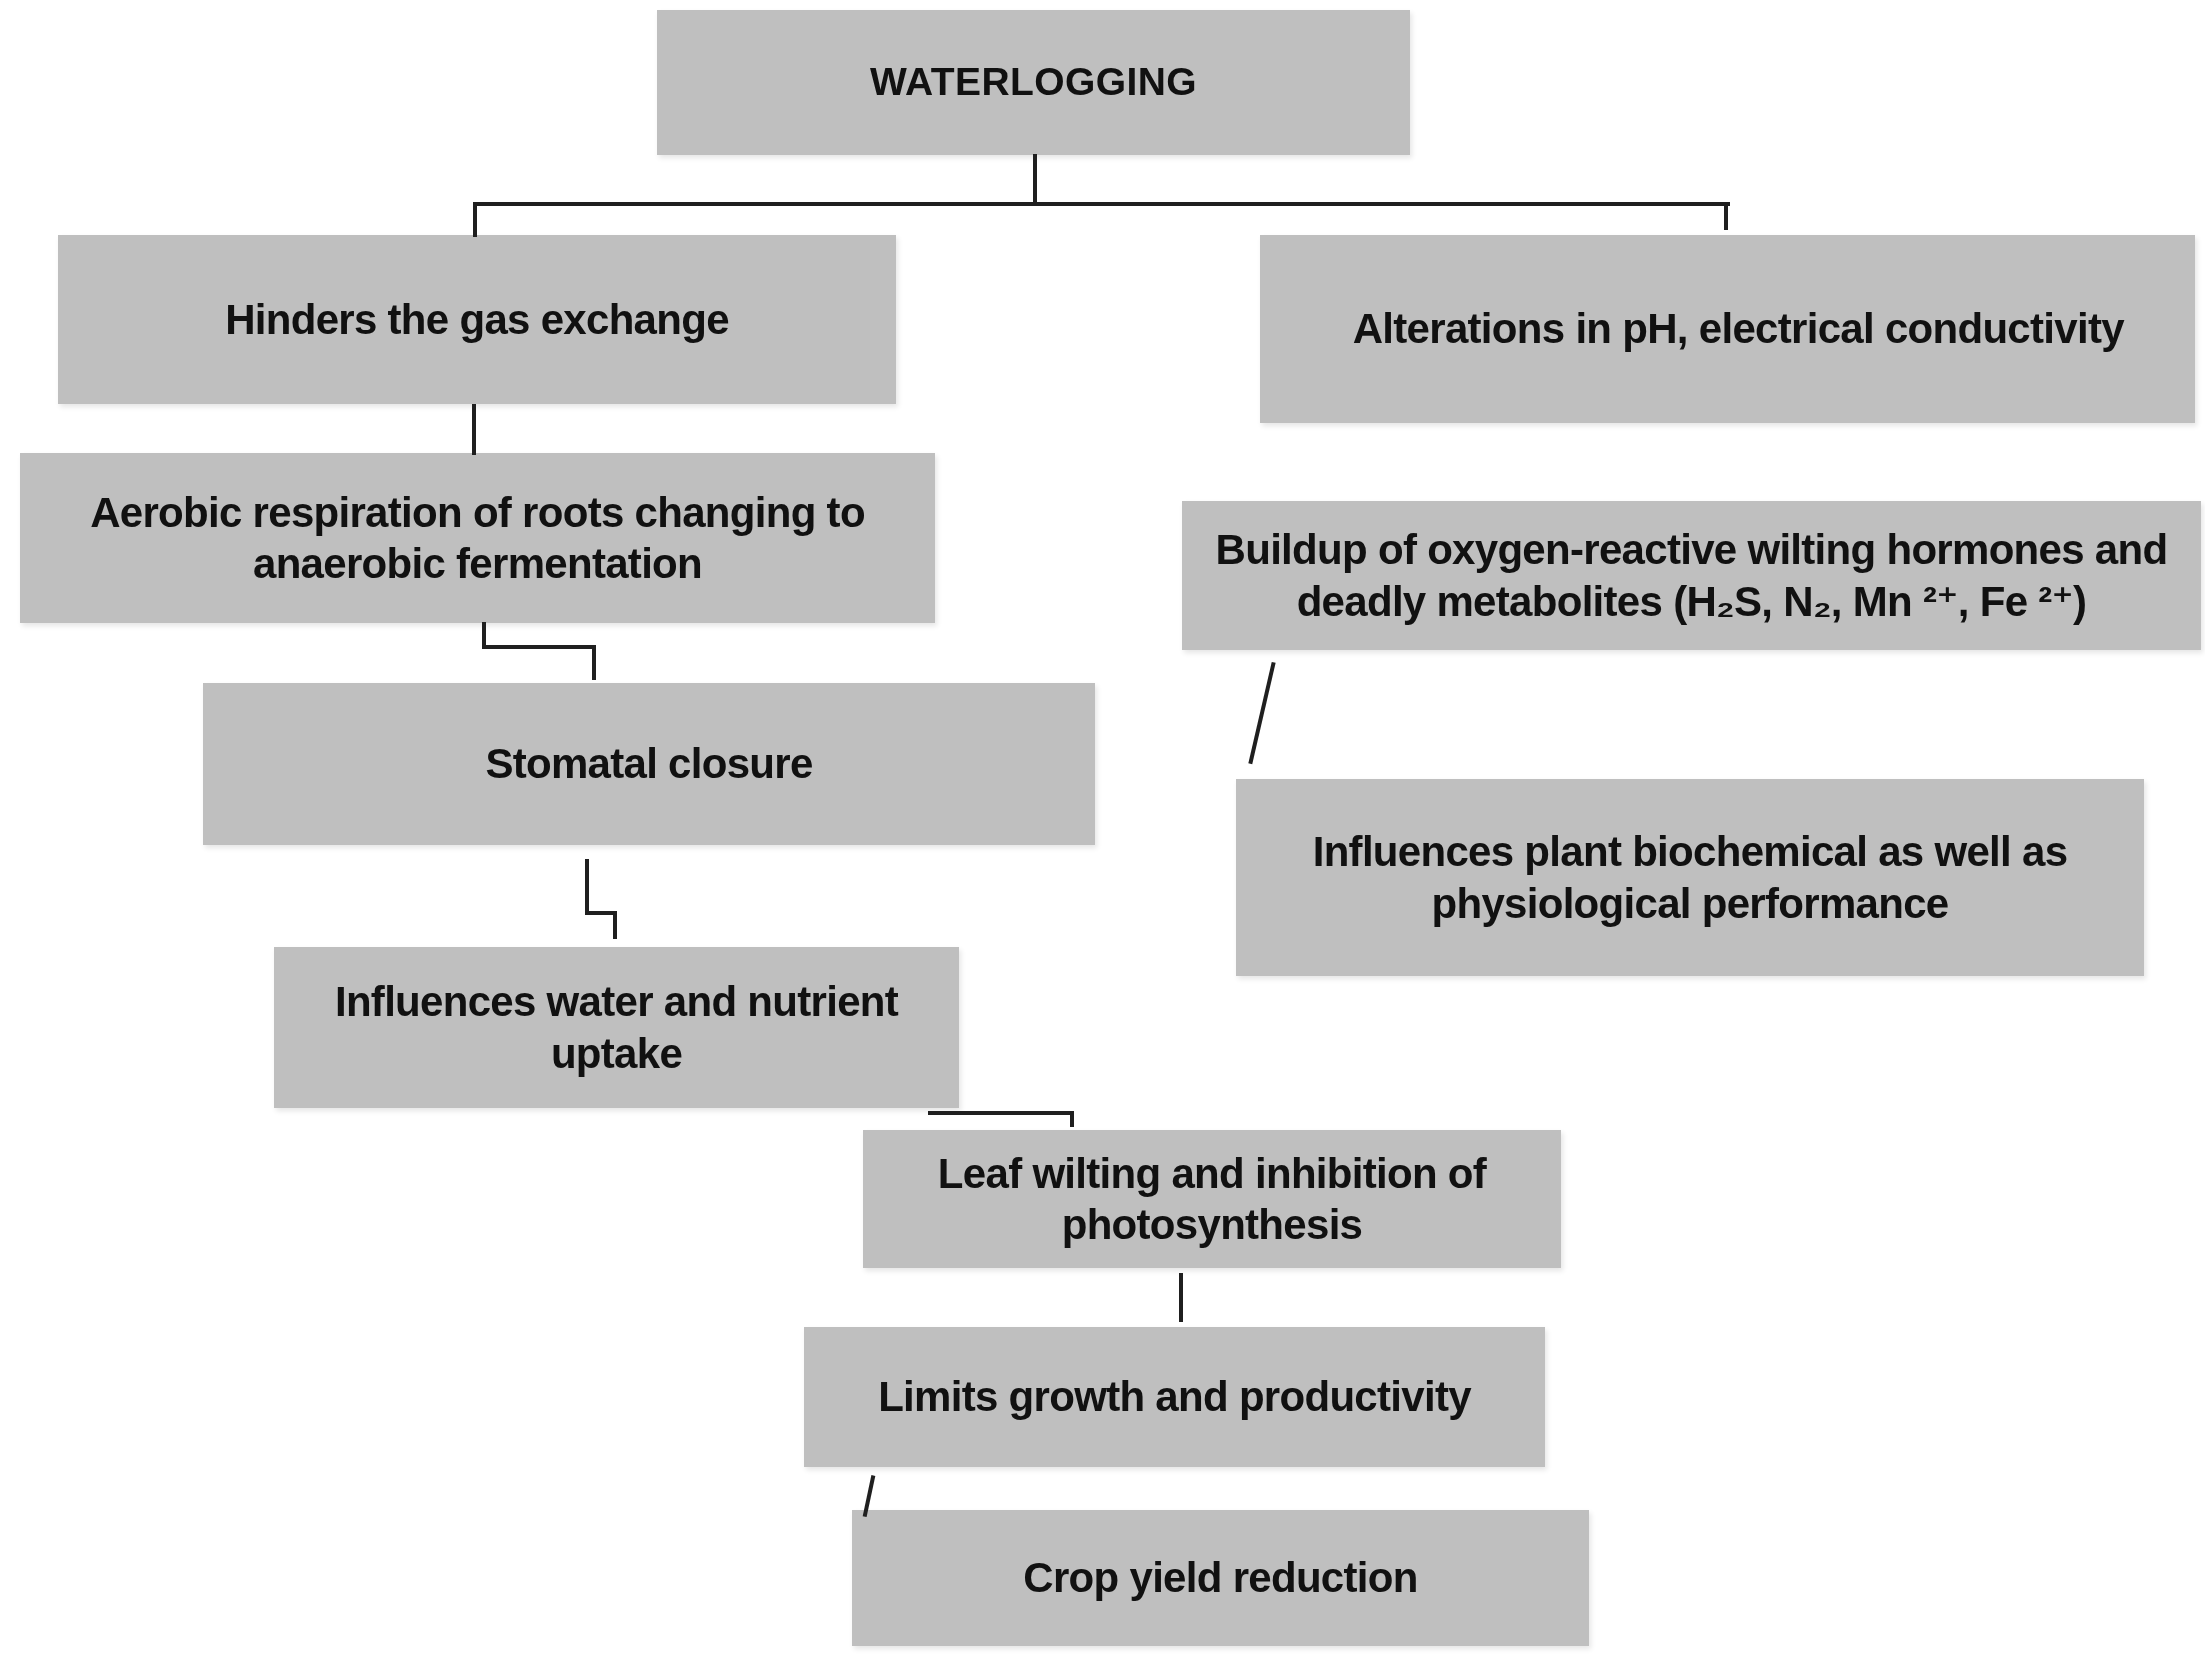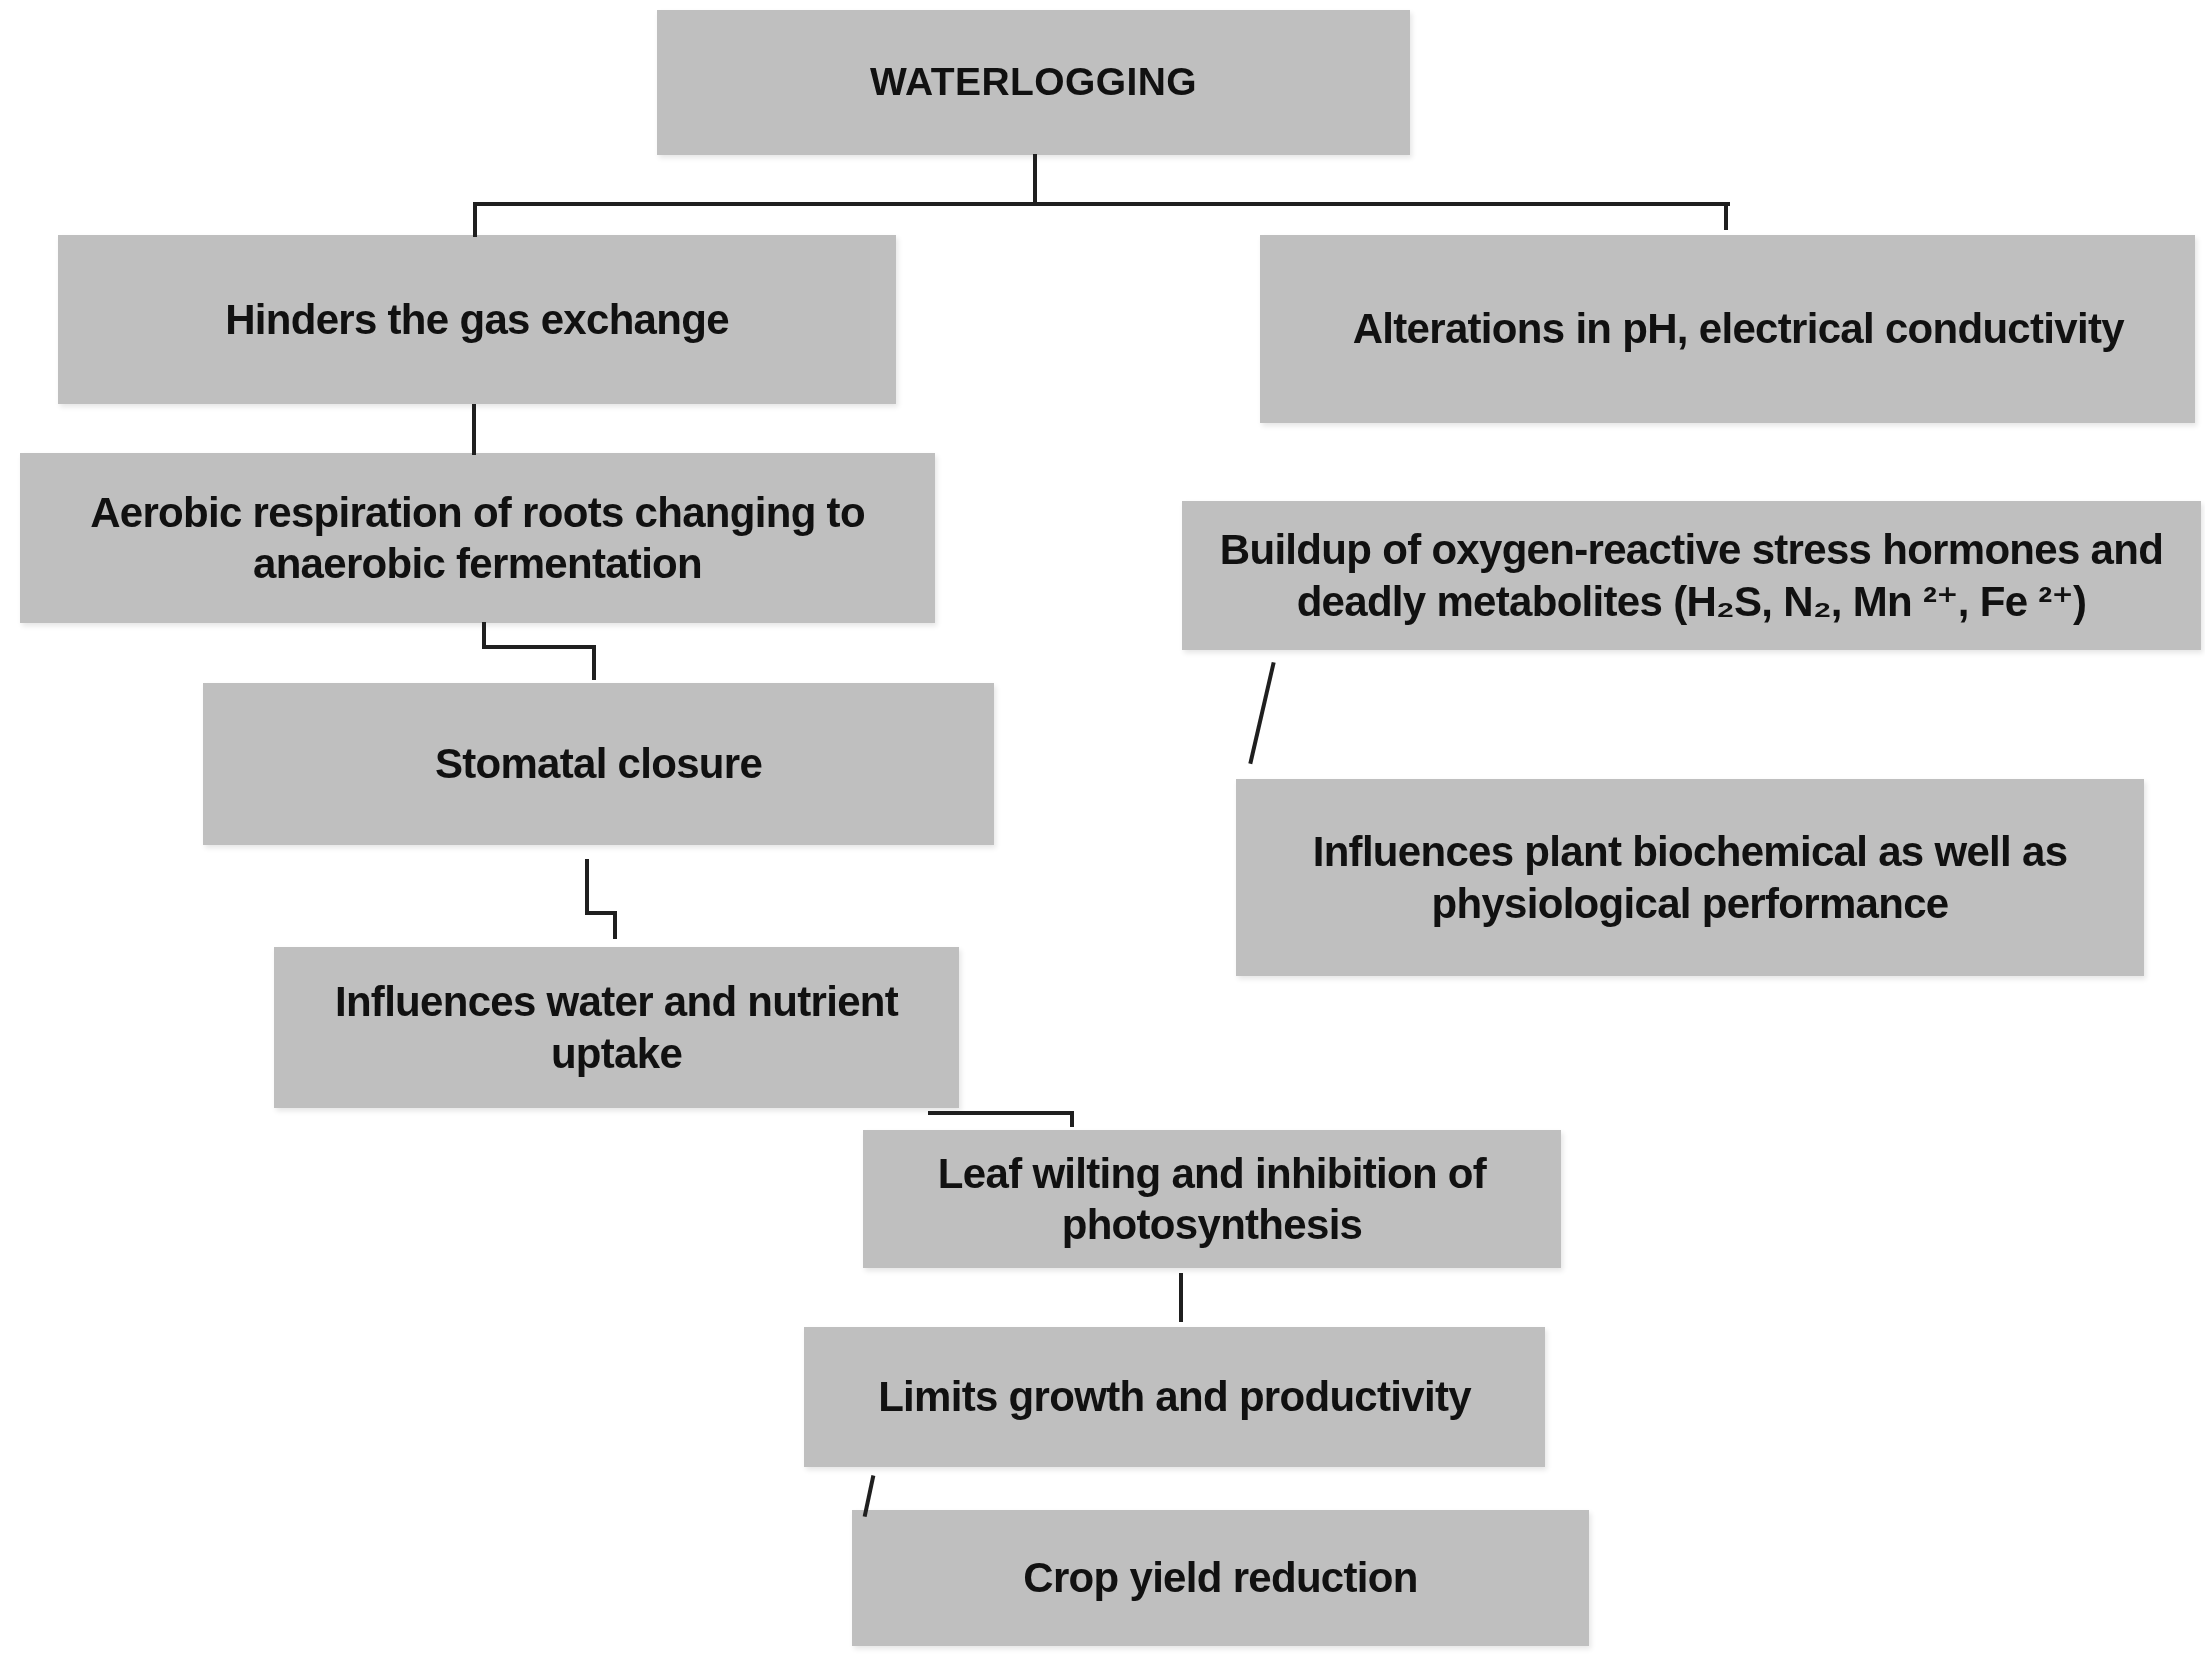--- a/index.html
+++ b/index.html
@@ -38,21 +38,21 @@
   .slash{
     transform-origin:center center;
   }
 
   
   #node-waterlogging{left:657px;top:9.7px;width:753px;height:145px;font-size:39px;letter-spacing:0.4px;}
   #node-hinders{left:58px;top:235px;width:838px;height:169px;}
   #node-alterations{left:1260px;top:235px;width:935px;height:188px;padding-left:32px;}
   #node-aerobic{left:20px;top:453px;width:915px;height:170px;}
   #node-buildup{left:1182px;top:501px;width:1019px;height:149px;}
-  #node-stomatal{left:203px;top:683px;width:791px;height:162px;}
+  #node-stomatal{left:203px;top:683px;width:892px;height:162px;}
   #node-influences{left:1236px;top:779px;width:908px;height:197px;}
   #node-restricts{left:274px;top:947px;width:685px;height:161px;}
   #node-leaf-wilting{left:835px;top:1130px;width:698px;height:138px;margin-left:28px;}
   #node-limits{left:804px;top:1327px;width:741px;height:140px;}
   #node-crop-yield{left:852px;top:1510px;width:737px;height:136px;}
 
   
   #c-wl-stem{left:1033px;top:154px;width:3.7px;height:50px;}
   #c-branch-h{left:473px;top:202px;width:1257px;height:3.7px;}
   #c-branch-left{left:473px;top:202px;width:3.7px;height:35px;}
@@ -73,21 +73,21 @@
 </head>
 <body>
 
 <div id="canvas">
 
   <div class="node" id="node-waterlogging">WATERLOGGING</div>
   <div class="node" id="node-hinders">Hinders the gas exchange</div>
   <div class="node" id="node-alterations">Alterations in pH, electrical conductivity</div>
   <div class="node" id="node-aerobic">Aerobic respiration of roots changing to
 anaerobic fermentation</div>
-  <div class="node" id="node-buildup">Buildup of oxygen-reactive stress hormones and
+  <div class="node" id="node-buildup">Buildup of oxygen-reactive wilting hormones and
 deadly metabolites (H₂S, N₂, Mn ²⁺, Fe ²⁺)</div>
   <div class="node" id="node-stomatal">Stomatal closure</div>
   <div class="node" id="node-influences">Influences plant biochemical as well as
 physiological performance</div>
   <div class="node" id="node-restricts">Influences water and nutrient
 uptake</div>
   <div class="node" id="node-leaf-wilting">Leaf wilting and inhibition of
 photosynthesis</div>
   <div class="node" id="node-limits">Limits growth and productivity</div>
   <div class="node" id="node-crop-yield">Crop yield reduction</div>

